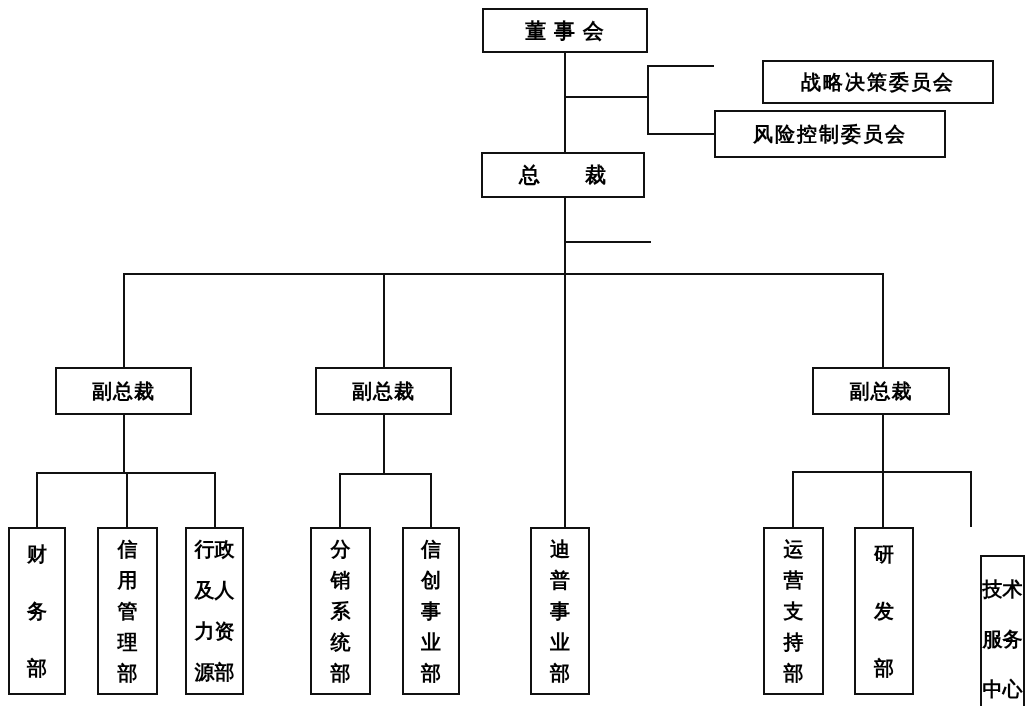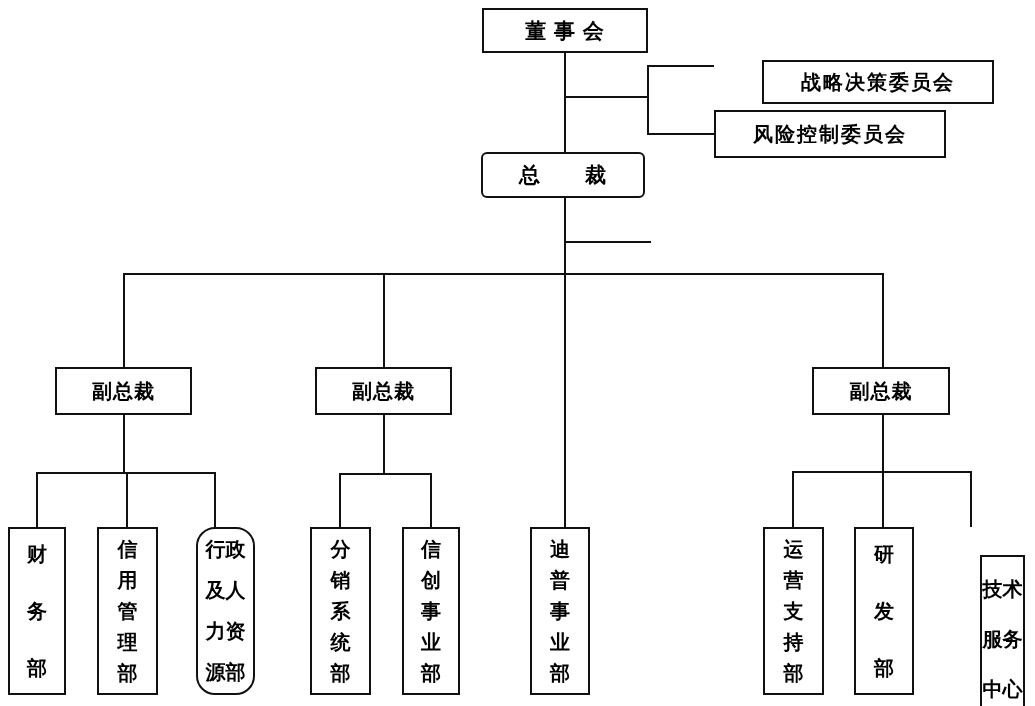--- a/index.html
+++ b/index.html
@@ -74,21 +74,21 @@
 
   <div class="node hbox" style="left:482px; top:8px; width:166px; height:45px;">
     <span class="label">董 事 会</span>
   </div>
   <div class="node cbox" style="left:714px; top:60px; width:232px; height:44px;margin-left:48px;">
     <span class="label">战略决策委员会</span>
   </div>
   <div class="node cbox" style="left:714px; top:110px; width:232px; height:48px;align-items:center;">
     <span class="label">风险控制委员会</span>
   </div>
-  <div class="node hbox" style="left:481px; top:152px; width:164px; height:46px;border-radius:6px;">
+  <div class="node hbox" style="left:481px; top:152px; width:164px; height:46px;">
     <span class="label">总　　裁</span>
   </div>
 
   <div class="node vpbox" style="left:55px; top:367px; width:137px; height:48px;">
     <span class="label">副总裁</span>
   </div>
   <div class="node vpbox" style="left:315px; top:367px; width:137px; height:48px;">
     <span class="label">副总裁</span>
   </div>
   <div class="node vpbox" style="left:812px; top:367px; width:138px; height:48px;">
@@ -100,21 +100,21 @@
 务
 部</span>
   </div>
   <div class="node dept lh5" style="left:97px; top:527px; width:61px; height:168px;">
     <span class="label">信
 用
 管
 理
 部</span>
   </div>
-  <div class="node dept lh4" style="left:196px; top:527px; width:59px; height:168px;border-radius:19px;">
+  <div class="node dept lh4" style="left:185px; top:527px; width:59px; height:168px;">
     <span class="label">行政
 及人
 力资
 源部</span>
   </div>
   <div class="node dept lh5" style="left:310px; top:527px; width:61px; height:168px;">
     <span class="label">分
 销
 系
 统

